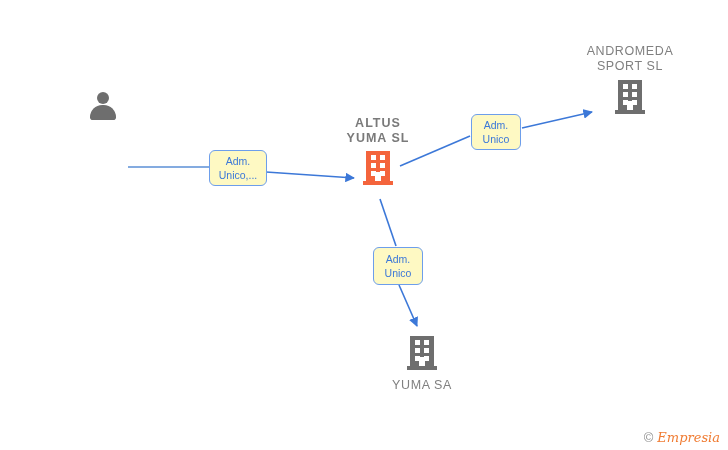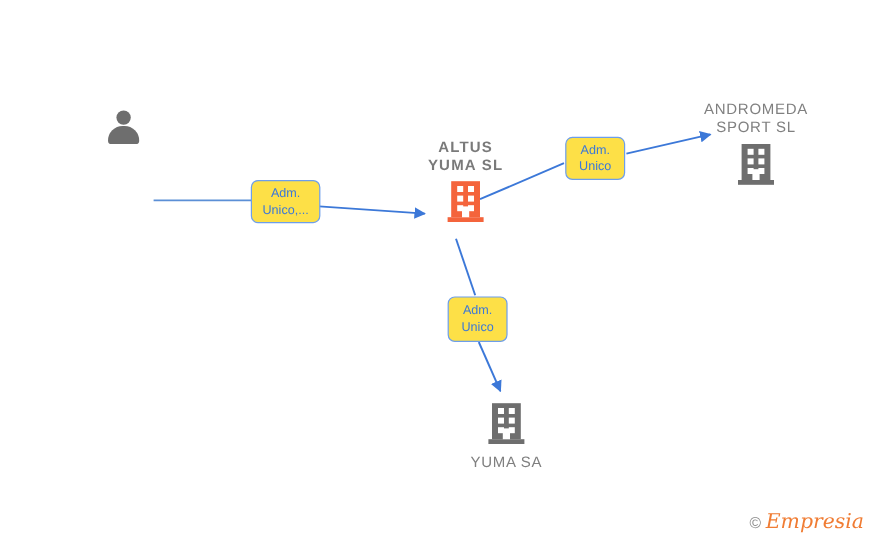--- a/index.html
+++ b/index.html
@@ -121,21 +121,21 @@
     width: 26px;
     height: 15px;
     background: currentColor;
     border-radius: 13px 13px 3px 3px;
   }
 
   
   .rel-label {
     position: absolute;
     box-sizing: border-box;
-    background: #fde047;
+    background: #fef9c3;
     border: 1.4px solid #6d9eeb;
     border-radius: 6px;
     color: #3c78d8;
     font-size: 10.5px;
     line-height: 14px;
     display: flex;
     flex-direction: column;
     align-items: center;
     justify-content: center;
     text-align: center;
@@ -154,21 +154,21 @@
     gap: 4px;
     user-select: none;
   }
   #watermark .copy {
     color: #8d8d8d;
     font-size: 13px;
     line-height: 1;
   }
   #watermark .brand {
     color: #f07c33;
-    font-size: 17px;
+    font-size: 13px;
     line-height: 1;
     font-family: "DejaVu Serif", serif;
     font-style: italic;
   }
 </style>
 </head>
 <body>
 
 <div id="canvas">
 
@@ -194,39 +194,39 @@
 
   <div class="node" style="left: 23px; top: 86px;">
     <div class="node-glyph" style="margin-top: 6px;">
       <div class="person">
         <div class="head"></div>
         <div class="body"></div>
       </div>
     </div>
   </div>
 
-  <div class="node" style="left: 308px; top: 116px;">
+  <div class="node" style="left: 298px; top: 116px;">
     <div class="node-title is-focus">ALTUS
 YUMA  SL</div>
     <div class="node-glyph" style="margin-top: 5px;">
       <div class="bld" style="color:#f4643c;">
         <div class="tower"></div>
         <div class="base"></div>
         <div class="win" style="left:8px;  top:4px;"></div>
         <div class="win" style="left:17px; top:4px;"></div>
         <div class="win" style="left:8px;  top:12px;"></div>
         <div class="win" style="left:17px; top:12px;"></div>
         <div class="win" style="left:8px;  top:20px;"></div>
         <div class="win" style="left:17px; top:20px;"></div>
         <div class="door"></div>
       </div>
     </div>
   </div>
 
-  <div class="node" style="left: 550px; top: 44px; margin-top: 40px;">
+  <div class="node" style="left: 550px; top: 44px;">
     <div class="node-title">ANDROMEDA
 SPORT  SL</div>
     <div class="node-glyph" style="margin-top: 6px;">
       <div class="bld" style="color:#6e6e6e;">
         <div class="tower"></div>
         <div class="base"></div>
         <div class="win" style="left:8px;  top:4px;"></div>
         <div class="win" style="left:17px; top:4px;"></div>
         <div class="win" style="left:8px;  top:12px;"></div>
         <div class="win" style="left:17px; top:12px;"></div>

